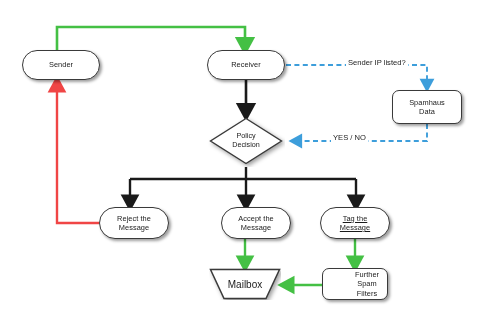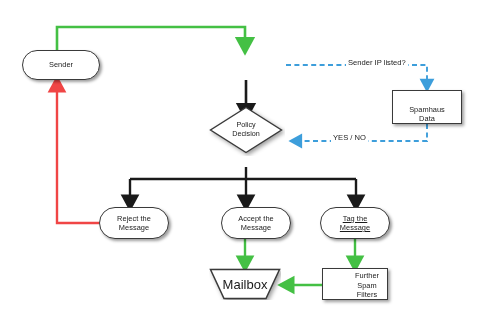--- a/index.html
+++ b/index.html
@@ -48,23 +48,22 @@
   .pill {
     background: #ffffff;
     border: 1.4px solid #3a3a3a;
     border-radius: 16px;
     box-shadow: 2px 2px 3px rgba(0,0,0,0.38);
   }
   
   .rect {
     background: #ffffff;
     border: 1.4px solid #3a3a3a;
-    border-radius: 0;
+    border-radius: 7px;
     box-shadow: 2px 2px 3px rgba(0,0,0,0.38);
-    align-items: flex-end;
   }
   
   .diamond-wrap {
     position: absolute;
     z-index: 3;
   }
   .diamond-shape {
     position: absolute;
     left: 0;
     top: 0;
@@ -101,21 +100,21 @@
   .trap-text {
     position: absolute;
     left: 0;
     top: 0;
     width: 100%;
     height: 100%;
     display: flex;
     align-items: center;
     justify-content: center;
     text-align: center;
-    font-size: 13px;
+    font-size: 10px;
     color: #1a1a1a;
   }
   .edge-label {
     position: absolute;
     font-size: 7.6px;
     color: #1a1a1a;
     white-space: nowrap;
     background: #ffffff;
     padding: 0 2px;
     z-index: 4;
@@ -161,27 +160,30 @@
 
     <path d="M355,239 L355,262" fill="none" stroke="#44c044" stroke-width="2.4" marker-end="url(#ah-green)"></path>
 
     <path d="M322,285 L288,285" fill="none" stroke="#44c044" stroke-width="2.4" marker-end="url(#ah-green)"></path>
   </svg>
 
   <div class="node pill" style="left:22px; top:50px; width:78px; height:30px;">
     <span class="node-label">Sender</span>
   </div>
 
+  <div class="node pill" style="left:207px; top:50px; width:78px; height:30px;">
+    <span class="node-label">Receiver</span>
+  </div>
 
   <div class="node rect" style="left:392px; top:90px; width:70px; height:34px;">
     <span class="node-label">Spamhaus
 Data</span>
   </div>
 
-  <div class="diamond-wrap" style="left:207px; top:104px; width:78px; height:52px;">
+  <div class="diamond-wrap" style="left:207px; top:115px; width:78px; height:52px;">
     <svg class="diamond-shape" viewBox="0 0 78 52" xmlns="http://www.w3.org/2000/svg">
       <polygon points="39,3.5 74.5,26 39,48.5 3.5,26" fill="#ffffff" stroke="#3a3a3a" stroke-width="1.4" style="filter: drop-shadow(2px 2px 2.2px rgba(0,0,0,0.38));"></polygon>
     </svg>
     <div class="diamond-text">Policy
 Decision</div>
   </div>
 
   <div class="node pill" style="left:99px; top:207px; width:70px; height:32px;">
     <span class="node-label">Reject the
 Message</span>

